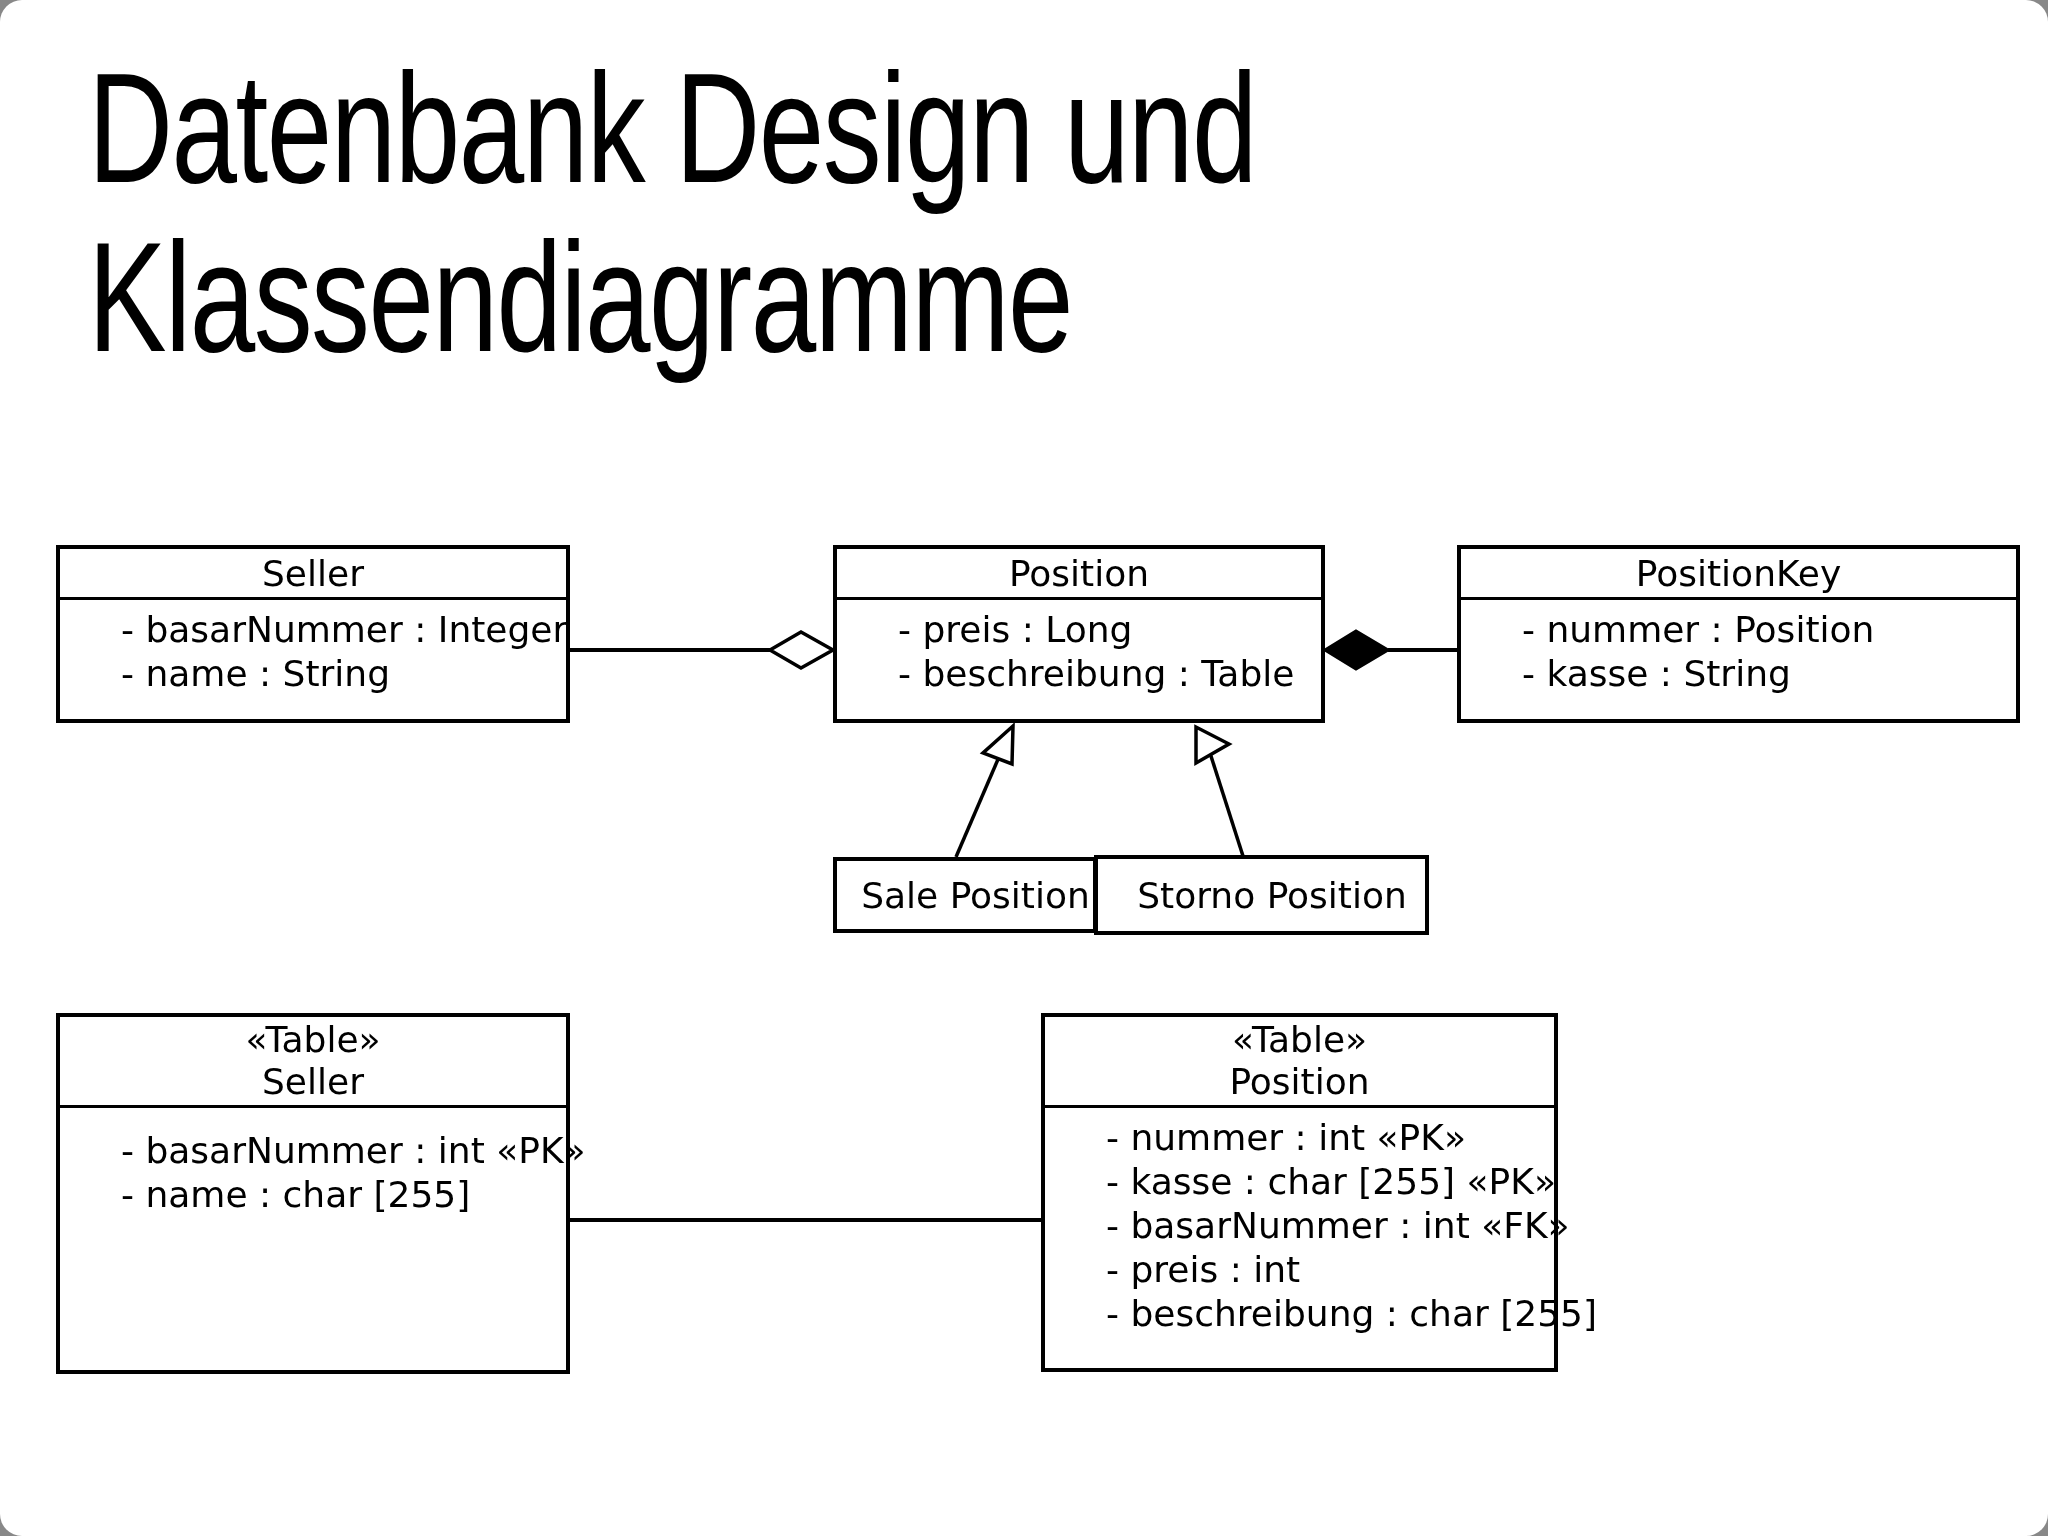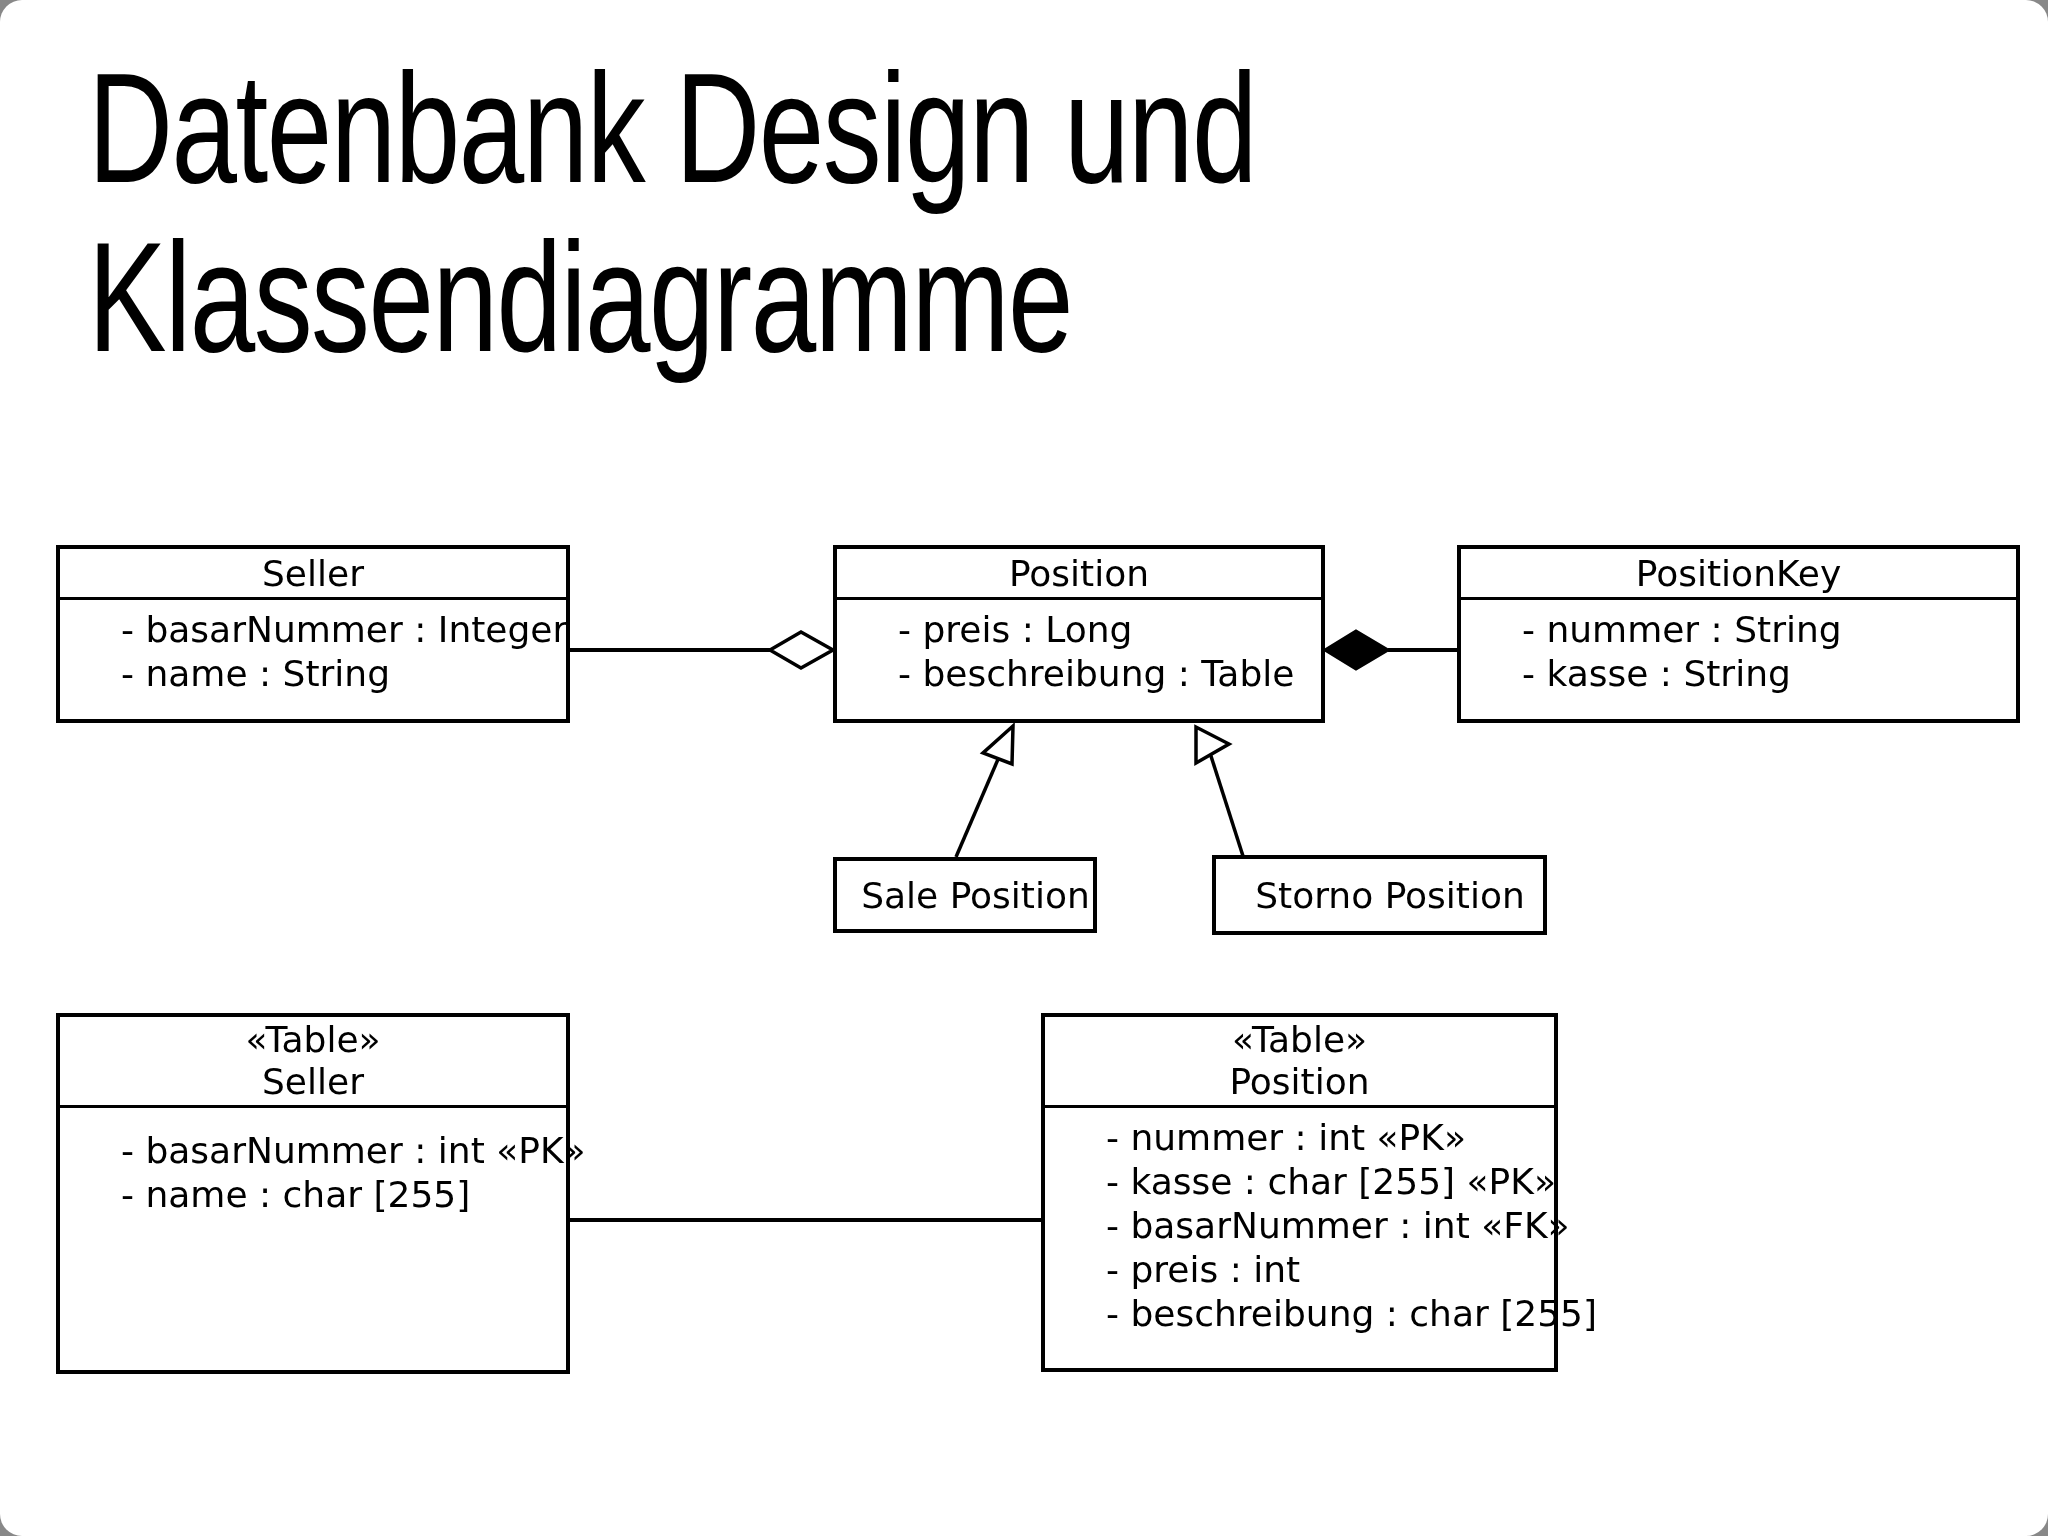--- a/index.html
+++ b/index.html
@@ -102,30 +102,30 @@
     <div class="uml-head">Position</div>
     <div class="uml-attrs">
       <div class="attr">- preis : Long</div>
       <div class="attr">- beschreibung : Table</div>
     </div>
   </div>
 
   <div class="uml-box" style="left:1457px;top:545px;width:563px;height:178px;">
     <div class="uml-head">PositionKey</div>
     <div class="uml-attrs">
-      <div class="attr">- nummer : String</div>
+      <div class="attr">- nummer : Position</div>
       <div class="attr">- kasse : String</div>
     </div>
   </div>
 
   <div class="uml-box" style="left:833px;top:857px;width:264px;height:76px;">
     <div class="single-label">Sale Position</div>
   </div>
 
-  <div class="uml-box" style="left:1212px;top:855px;width:335px;height:80px;">
+  <div class="uml-box" style="left:1094px;top:855px;width:335px;height:80px;">
     <div class="single-label">Storno Position</div>
   </div>
 
   <div class="uml-box" style="left:56px;top:1013px;width:514px;height:361px;">
     <div class="table-head">
       <div>«Table»</div>
       <div>Seller</div>
     </div>
     <div class="uml-attrs" style="padding-top:21px;">
       <div class="attr">- basarNummer : int «PK»</div>

